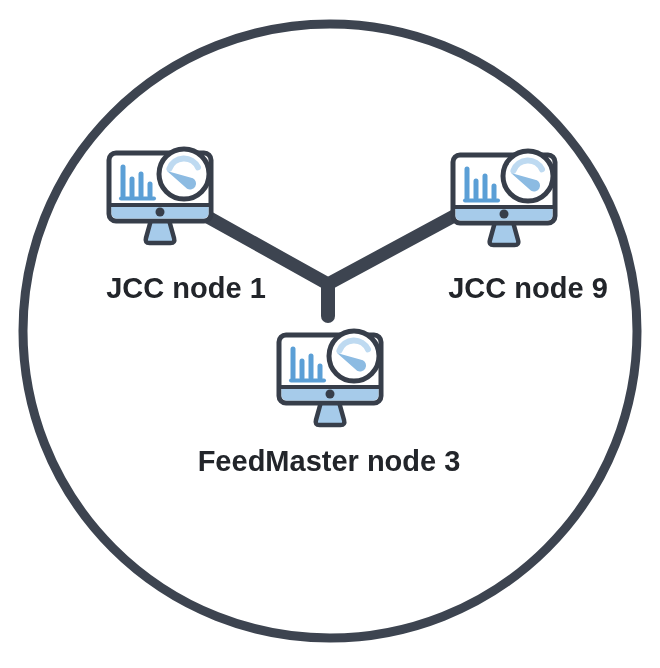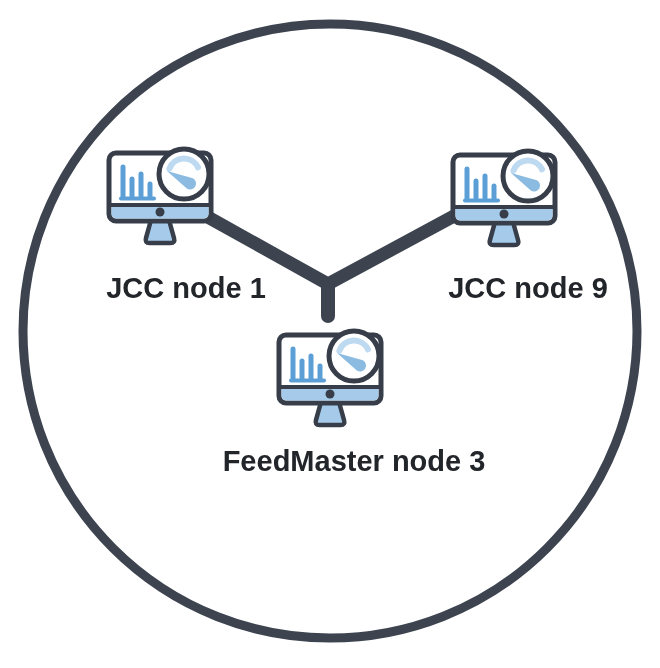--- a/index.html
+++ b/index.html
@@ -88,15 +88,15 @@
     </g>
     <g>
       <circle cx="78" cy="28" r="25" fill="#ffffff" stroke="#373e4a" stroke-width="5"></circle>
       <path d="M63.4,22.7 A15.5,15.5 0 0 1 92,21.4" fill="none" stroke="#bedaf1" stroke-width="6" stroke-linecap="round"></path>
       <path d="M61,25 L86.9,32.2 A6,6 0 1 1 81.1,42.8 Z" fill="#8cbbe2"></path>
     </g>
   </svg>
 
   <div class="node-label" style="left:186px;top:271px">JCC node 1</div>
   <div class="node-label" style="left:528px;top:271px">JCC node 9</div>
-  <div class="node-label" style="left:354px;top:444px">FeedMaster node 3</div>
+  <div class="node-label" style="left:329px;top:444px">FeedMaster node 3</div>
 
 </div>
 
 </body></html>

